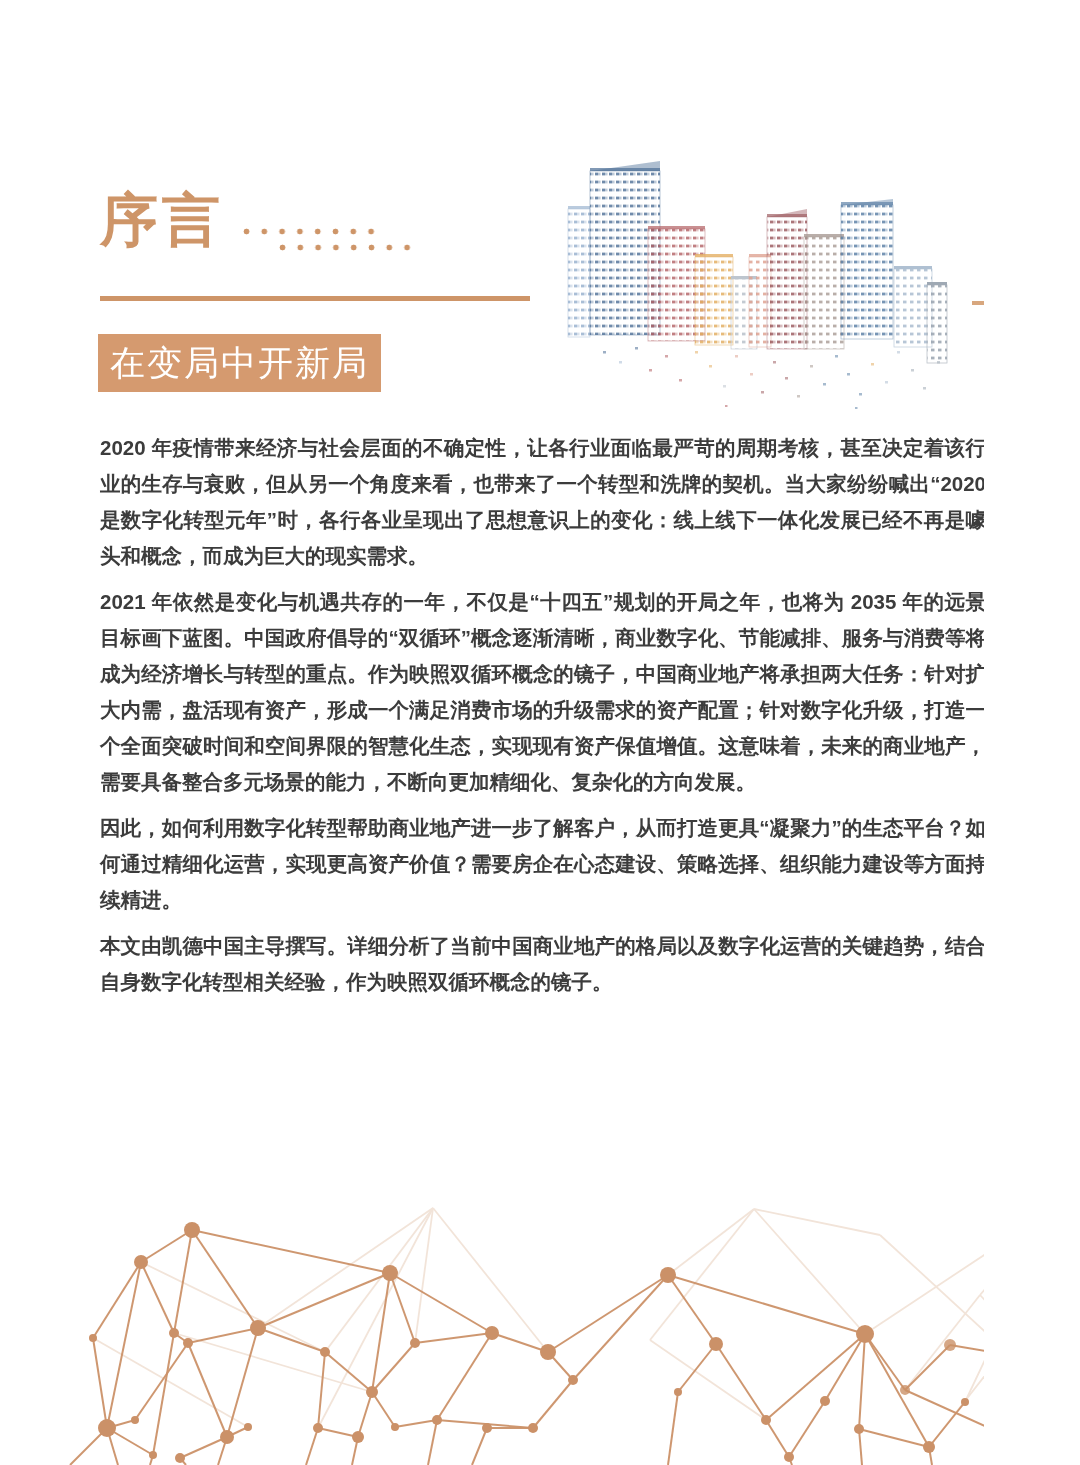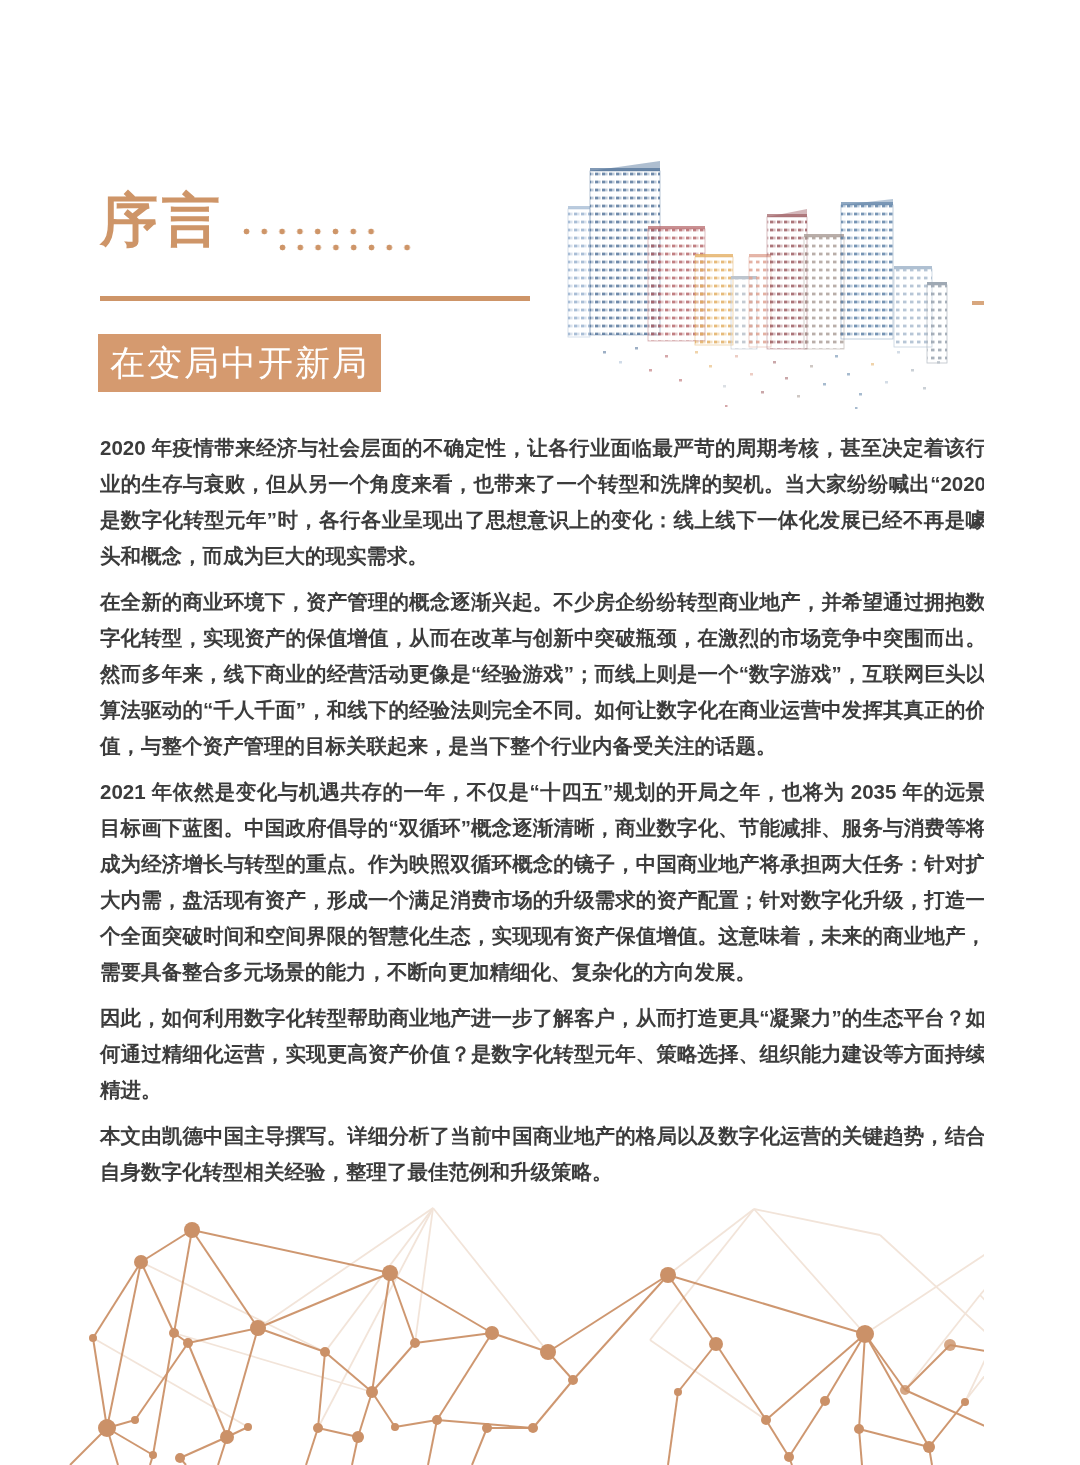--- a/index.html
+++ b/index.html
@@ -166,24 +166,23 @@
         <rect x="366" y="214" width="3" height="2.5" fill="#9FA9B4"></rect>
       <rect x="378" y="232" width="3" height="2.5" fill="#9FA9B4"></rect>
         <rect x="392" y="206" width="3" height="2.5" fill="#9FA9B4"></rect>
       <rect x="310" y="252" width="2.5" height="2" fill="#5F83A8"></rect>
         <rect x="180" y="250" width="2.5" height="2" fill="#B25F63"></rect>
     </g>
   </svg>
 
   <main class="body-text">
     <p>2020 年疫情带来经济与社会层面的不确定性，让各行业面临最严苛的周期考核，甚至决定着该行业的生存与衰败，但从另一个角度来看，也带来了一个转型和洗牌的契机。当大家纷纷喊出“2020 是数字化转型元年”时，各行各业呈现出了思想意识上的变化：线上线下一体化发展已经不再是噱头和概念，而成为巨大的现实需求。</p>
-    <p>在全新的商业环境下，资产管理的概念逐渐兴起。不少房企纷纷转型商业地产，并希望通过拥抱数字化转型，实现资产的保值增值，从而在改革与创新中突破瓶颈，在激烈的市场竞争中突围而出。然而多年来，线下商业的经营活动更像是“经验游戏”；而线上则是一个“数字游戏”，互联网巨头以算法驱动的“千人千面”，和线下的经验法则完全不同。如何让数字化在商业运营中发挥其真正的价值，与整个资产管理的目标关联起来，是当下整个行业内备受关注的话题。</p>
     <p>2021 年依然是变化与机遇共存的一年，不仅是“十四五”规划的开局之年，也将为 2035 年的远景目标画下蓝图。中国政府倡导的“双循环”概念逐渐清晰，商业数字化、节能减排、服务与消费等将成为经济增长与转型的重点。作为映照双循环概念的镜子，中国商业地产将承担两大任务：针对扩大内需，盘活现有资产，形成一个满足消费市场的升级需求的资产配置；针对数字化升级，打造一个全面突破时间和空间界限的智慧化生态，实现现有资产保值增值。这意味着，未来的商业地产，需要具备整合多元场景的能力，不断向更加精细化、复杂化的方向发展。</p>
-    <p>因此，如何利用数字化转型帮助商业地产进一步了解客户，从而打造更具“凝聚力”的生态平台？如何通过精细化运营，实现更高资产价值？是数字化转型元年、策略选择、组织能力建设等方面持续精进。</p>
-    <p>本文由凯德中国主导撰写。详细分析了当前中国商业地产的格局以及数字化运营的关键趋势，结合自身数字化转型相关经验，整理了最佳范例和升级策略。</p>
+    <p>因此，如何利用数字化转型帮助商业地产进一步了解客户，从而打造更具“凝聚力”的生态平台？如何通过精细化运营，实现更高资产价值？需要房企在心态建设、策略选择、组织能力建设等方面持续精进。</p>
+    <p>本文由凯德中国主导撰写。详细分析了当前中国商业地产的格局以及数字化运营的关键趋势，结合自身数字化转型相关经验，作为映照双循环概念的镜子。</p>
   </main>
 
   <svg class="mesh" width="1080" height="265" viewBox="0 0 1080 265">
 
     <g stroke="#F2E4D9" stroke-width="1.8" fill="none">
       <line x1="433" y1="8" x2="258" y2="128"></line>
         <line x1="433" y1="8" x2="415" y2="143"></line>
       <line x1="433" y1="8" x2="325" y2="152"></line>
         <line x1="433" y1="8" x2="318" y2="228"></line>
       <line x1="433" y1="8" x2="548" y2="152"></line>

